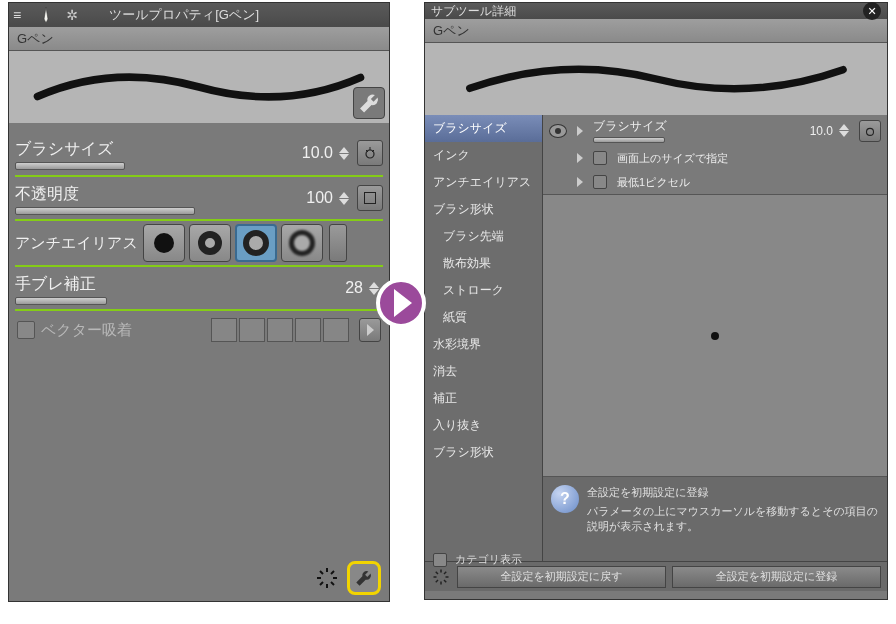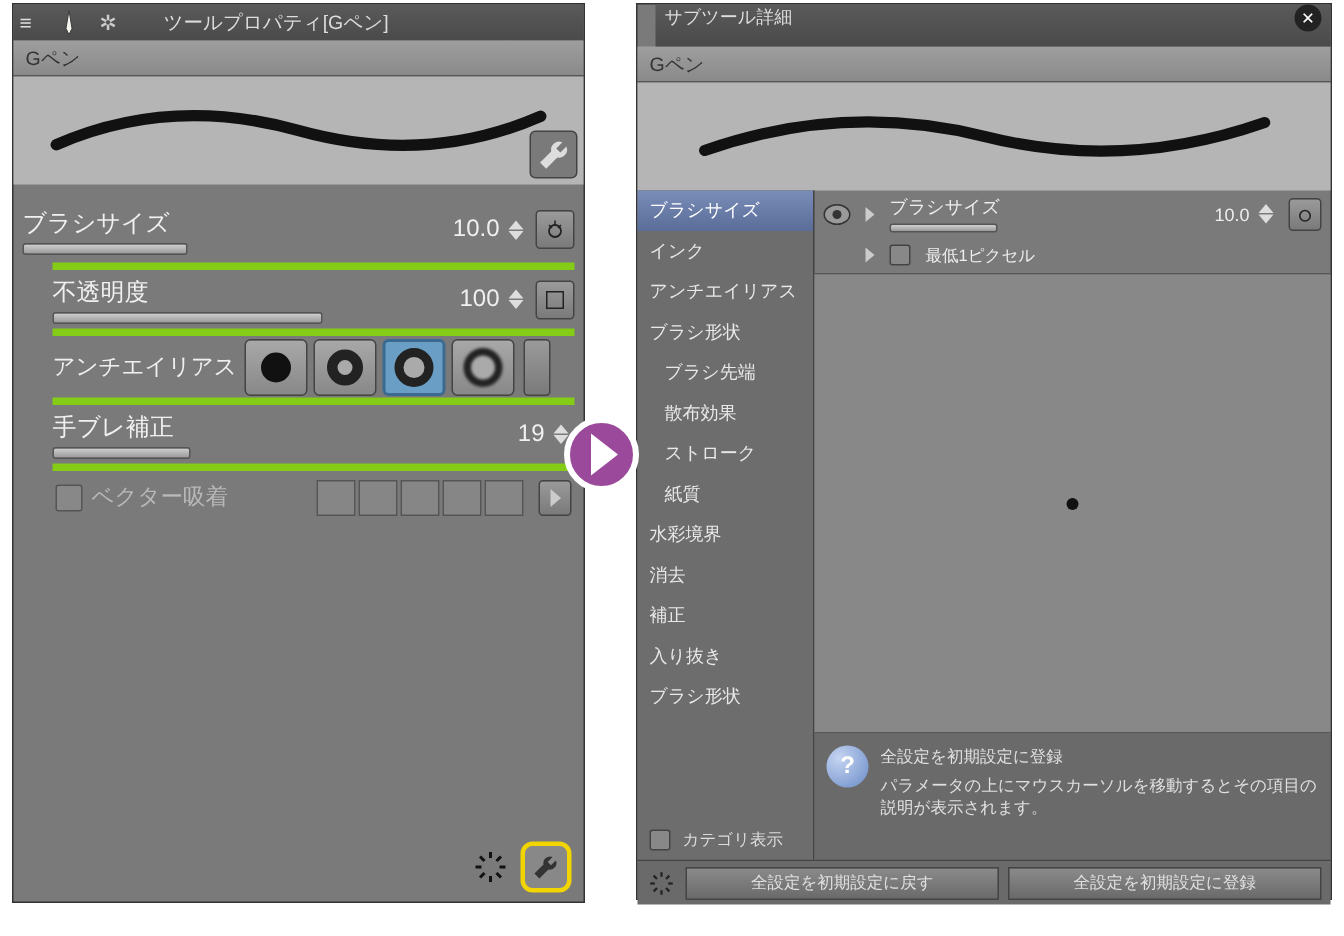--- a/index.html
+++ b/index.html
@@ -3,42 +3,42 @@
 <meta charset="utf-8">
 <style>
 * { box-sizing: border-box; margin: 0; padding: 0; font-family: "Meiryo", "Hiragino Kaku Gothic Pro", sans-serif; }
 body { background: #fff; width: 896px; height: 624px; position: relative; }
 
 .panel { position: absolute; background: #7a7a7a; border: 1px solid #333; }
 .panel.left { left: 8px; top: 2px; width: 382px; height: 600px; }
 .panel.right { left: 424px; top: 2px; width: 464px; height: 598px; }
 
 
-.titlebar { height: 28px; background: linear-gradient(#5a5a5a,#4a4a4a); display: flex; align-items: flex-start; padding: 0 6px; color: #ddd; font-size: 12px; position: relative; margin-left: 12px; }
+.titlebar { height: 16px; background: linear-gradient(#5a5a5a,#4a4a4a); display: flex; align-items: center; padding: 0 6px; color: #ddd; font-size: 12px; position: relative; }
 .titlebar .close { margin-left: auto; width: 18px; height: 18px; border-radius: 50%; background: #222; color: #fff; display: flex; align-items: center; justify-content: center; font-size: 11px; cursor: pointer; }
 .titlebar.center { justify-content: center; }
 
 .toolbar-left { height: 24px; background: linear-gradient(#5a5a5a,#4a4a4a); display:flex; align-items:center; padding:0 4px; gap:6px;}
 .toolbar-left .menu-icon { width:16px;height:16px;color:#ddd;font-size:14px;cursor:pointer;}
 .toolbar-left .pen-icon { width:22px;height:22px;display:flex;align-items:center;justify-content:center;}
 .toolbar-left .gear-icon { width:18px;height:18px;color:#ccc;font-size:14px;cursor:pointer;display:flex;align-items:center;justify-content:center;}
 .toolbar-left .title { color:#ddd;font-size:13px;margin-left:22px;}
 
 
 .toolname { height: 24px; background: linear-gradient(#9e9e9e,#8a8a8a); padding: 3px 8px; font-size: 13px; color: #333; border-bottom:1px solid #555;}
 
 
 .stroke-prev { height: 72px; background: #b5b5b5; position: relative; display:flex; align-items:center; justify-content:center;}
 .stroke-prev svg { width: 90%; height: 60px;}
 .wrench-corner { position:absolute; right:4px; bottom:4px; width:32px;height:32px; background:#7a7a7a; border:1px solid #444; border-radius:4px; display:flex;align-items:center;justify-content:center;cursor:pointer;}
 
 
 .body-left { padding: 8px 6px 6px 6px; }
 .prop-row { display:flex; align-items:center; min-height:44px; position:relative; gap:4px;}
-.prop-row + .prop-row { border-top:5px solid #84cc16;margin-left:20px;}
+.prop-row + .prop-row { border-top:2px solid #84cc16;}
 .prop-label { font-size:16px; color:#f0f0f0; width:140px; position:relative; padding-top:2px;}
 .prop-label .underline { display:block; height:8px; background:linear-gradient(#cfcfcf,#9a9a9a); border:1px solid #555; border-radius:2px; margin-top:2px;}
 .prop-val { font-size:16px; color:#f0f0f0; margin-left:auto; margin-right:2px; text-align:right;}
 .spin { width:14px; display:flex; flex-direction:column; gap:1px;}
 .spin .tri { width:0;height:0;border-left:5px solid transparent;border-right:5px solid transparent;cursor:pointer;}
 .spin .up {border-bottom:6px solid #ddd;}
 .spin .down {border-top:6px solid #ddd;}
 .mini-btn { width:26px;height:26px;background:linear-gradient(#9a9a9a,#7a7a7a);border:1px solid #444;border-radius:3px;display:flex;align-items:center;justify-content:center;cursor:pointer;font-size:13px;color:#222;}
 
 .aa-row { display:flex;align-items:center;gap:4px; min-height:46px;}
@@ -173,21 +173,21 @@
           <div class="ring" style="width:26px;height:26px;border-width:5px;filter:blur(1px)"></div>
         </div>
       <div class="tri-btn" style="width:18px;height:38px;margin-left:2px"></div>
     </div>
 
     <div class="prop-row">
       <div class="prop-label">
         <span>手ブレ補正</span>
         <span class="underline" style="width:92px"></span>
       </div>
-      <div class="prop-val">19</div>
+      <div class="prop-val">28</div>
       <div class="spin">
           <div class="tri up"></div>
           <div class="tri down"></div>
         </div>
     </div>
 
     <div class="vector-row prop-row">
       <div class="check"></div>
       <div class="vector-label">ベクター吸着</div>
       <div class="boxes">
@@ -281,20 +281,28 @@
                 <circle cx="8" cy="9" r="4" fill="none" stroke="#222" stroke-width="1.2"></circle>
               </svg>
           </div>
         </div>
         <div class="rprop-row">
           <div style="width:18px"></div>
           <div class="tri-small">
               <div class="t"></div>
             </div>
           <div class="scheck"></div>
+          <div class="rprop-sub">画面上のサイズで指定</div>
+        </div>
+        <div class="rprop-row">
+          <div style="width:18px"></div>
+          <div class="tri-small">
+              <div class="t"></div>
+            </div>
+          <div class="scheck"></div>
           <div class="rprop-sub">最低1ピクセル</div>
         </div>
       </div>
 
       <div class="preview-area">
         <div class="preview-dot"></div>
       </div>
 
       <div class="help-area">
         <div class="help-icon">?</div>

